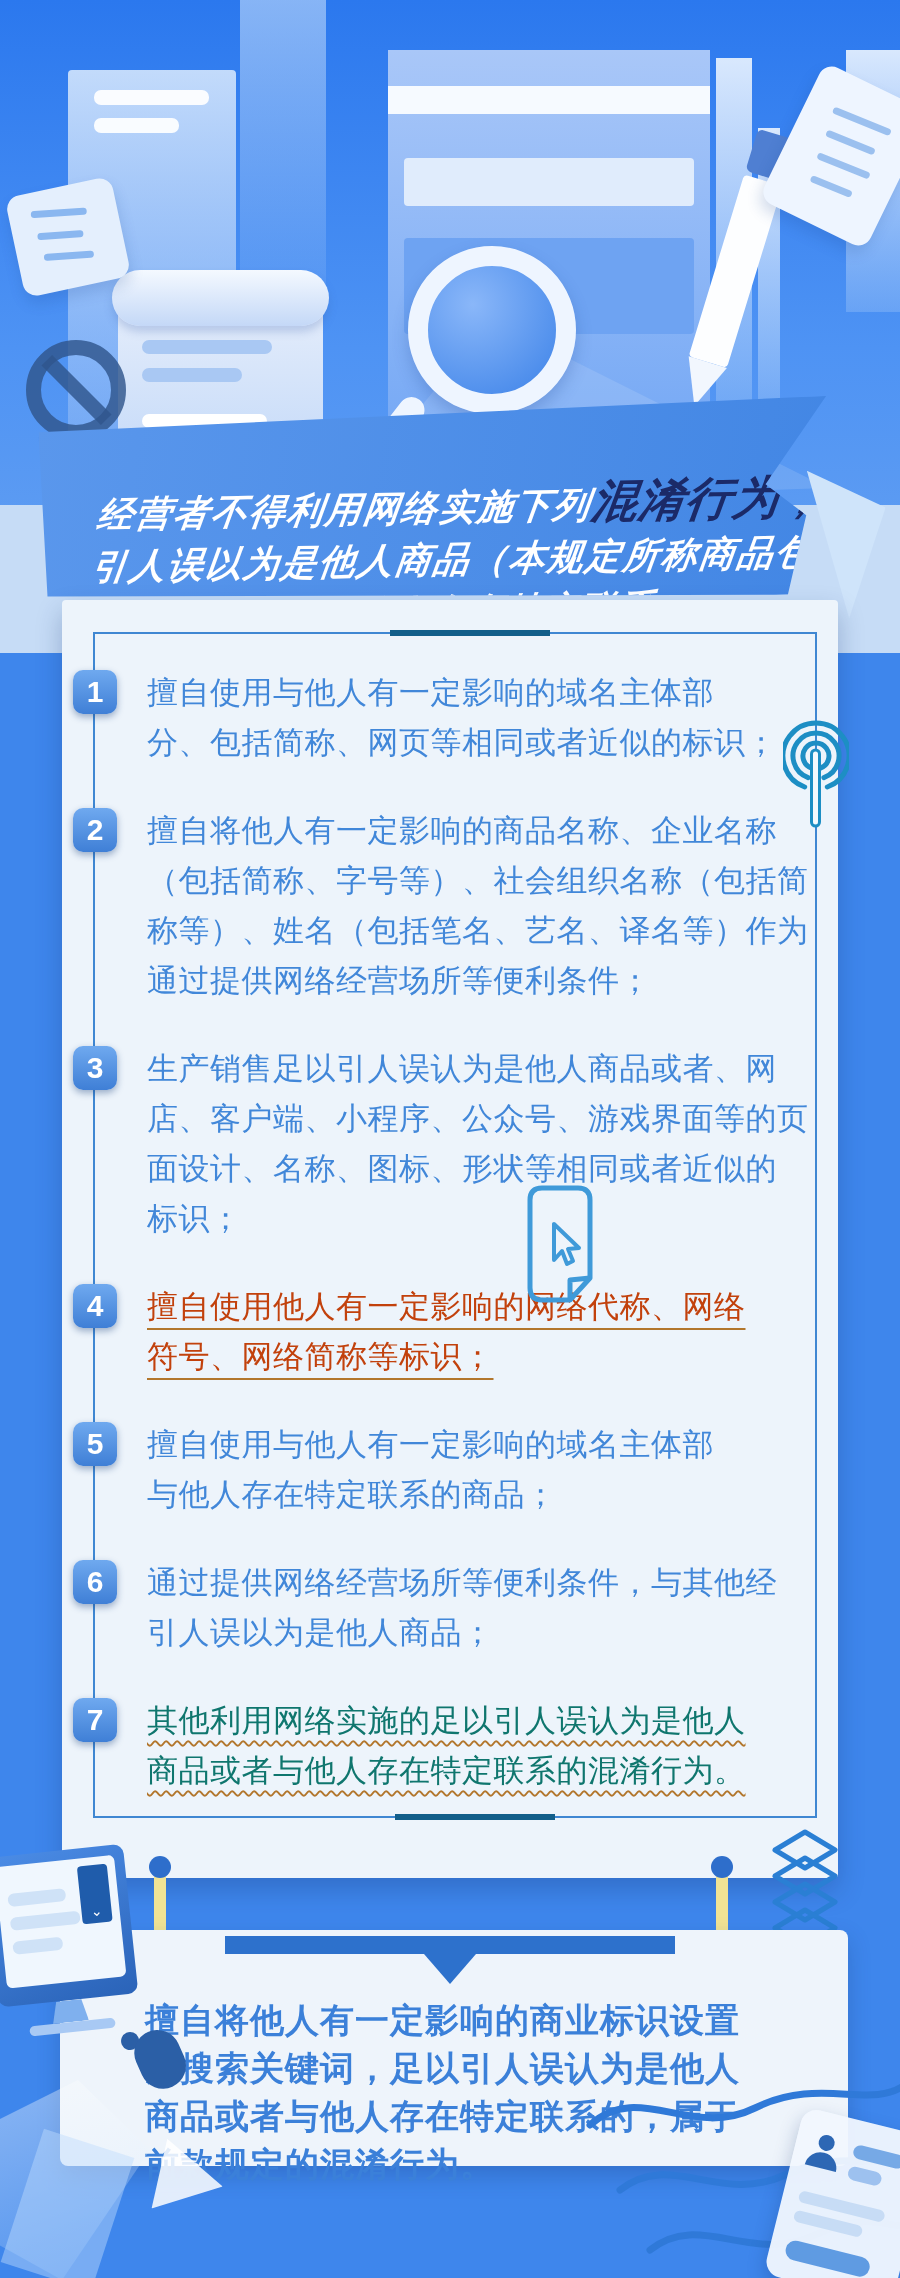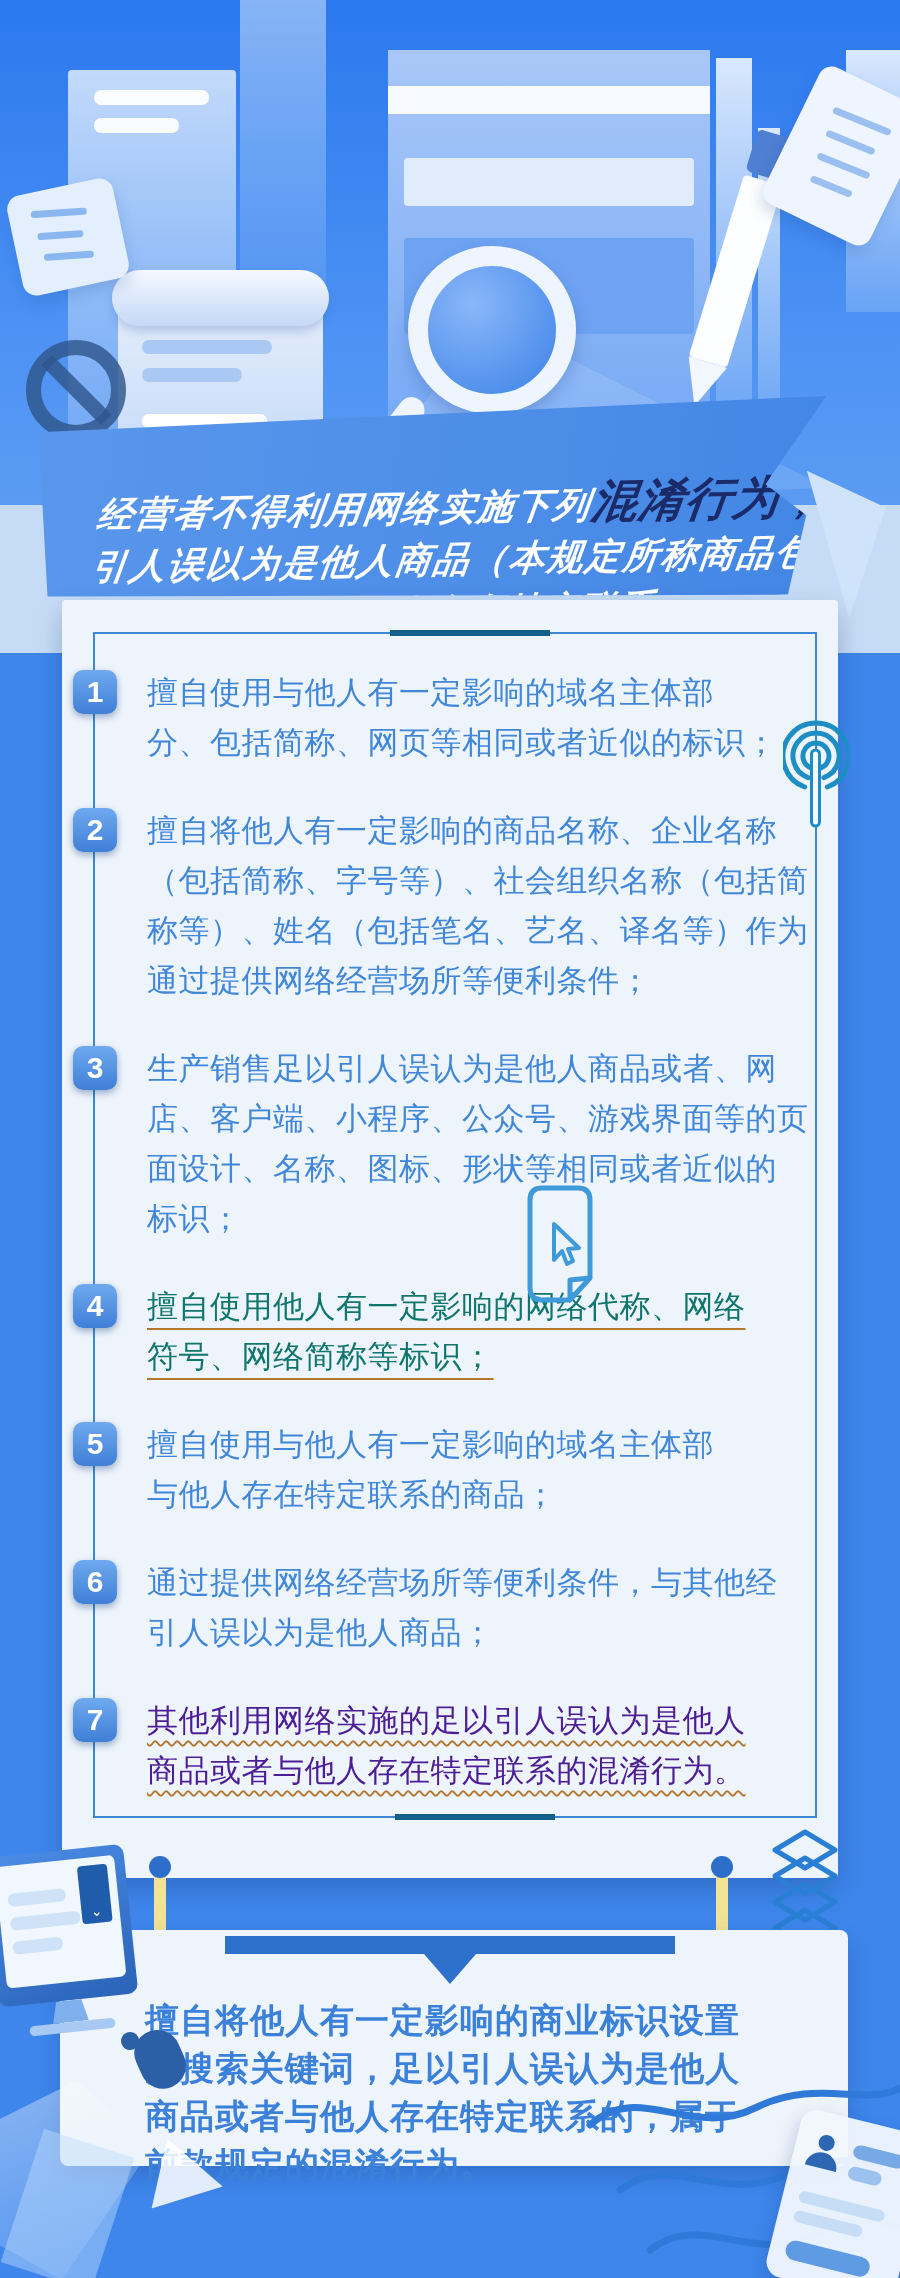--- a/index.html
+++ b/index.html
@@ -70,23 +70,23 @@
   .accent{position:absolute;height:6px;width:160px;background:#135f8a;}
   .accent.top{left:295px;top:-4px;}
   .accent.bottom{left:300px;bottom:-4px;}
   .items{position:absolute;left:0;top:0;right:0;display:flex;flex-direction:column;gap:38px;padding:34px 0 0 52px;}
   .item{position:relative;}
   .badge{position:absolute;left:-74px;top:2px;width:44px;height:44px;border-radius:10px;
     background:linear-gradient(180deg,#6fa9ef,#3f7fd6);box-shadow:0 3px 7px rgba(20,60,120,.4);
     color:#fff;font-size:30px;font-weight:bold;display:flex;align-items:center;justify-content:center;}
   .item-text{font-size:31px;line-height:50px;letter-spacing:.5px;white-space:pre-line;}
   .item-text.blue{color:#4187d9;}
-  .item-text.orange{color:#0f766e;text-decoration:underline;text-decoration-color:#b2762c;
+  .item-text.orange{color:#c2410c;text-decoration:underline;text-decoration-color:#b2762c;
     text-decoration-thickness:2px;text-underline-offset:11px;}
-  .item-text.orange-wavy{color:#4c1d95;text-decoration:underline wavy #b2762c;
+  .item-text.orange-wavy{color:#0f766e;text-decoration:underline wavy #b2762c;
     text-decoration-thickness:1.5px;text-underline-offset:9px;}
   .icon-antenna{position:absolute;left:721px;top:118px;}
   .icon-cursor-page{position:absolute;left:460px;top:582px;}
   .icon-layers{position:absolute;left:699px;top:1228px;}
 
   
   .pin{position:absolute;width:22px;height:112px;}
   .pin .stick{position:absolute;left:5px;top:10px;width:12px;height:92px;background:#f1e394;border-radius:6px;}
   .pin .dot{position:absolute;left:0;width:22px;height:22px;border-radius:50%;background:#2e6ecb;}
   .pin .dot.b{bottom:0;}

